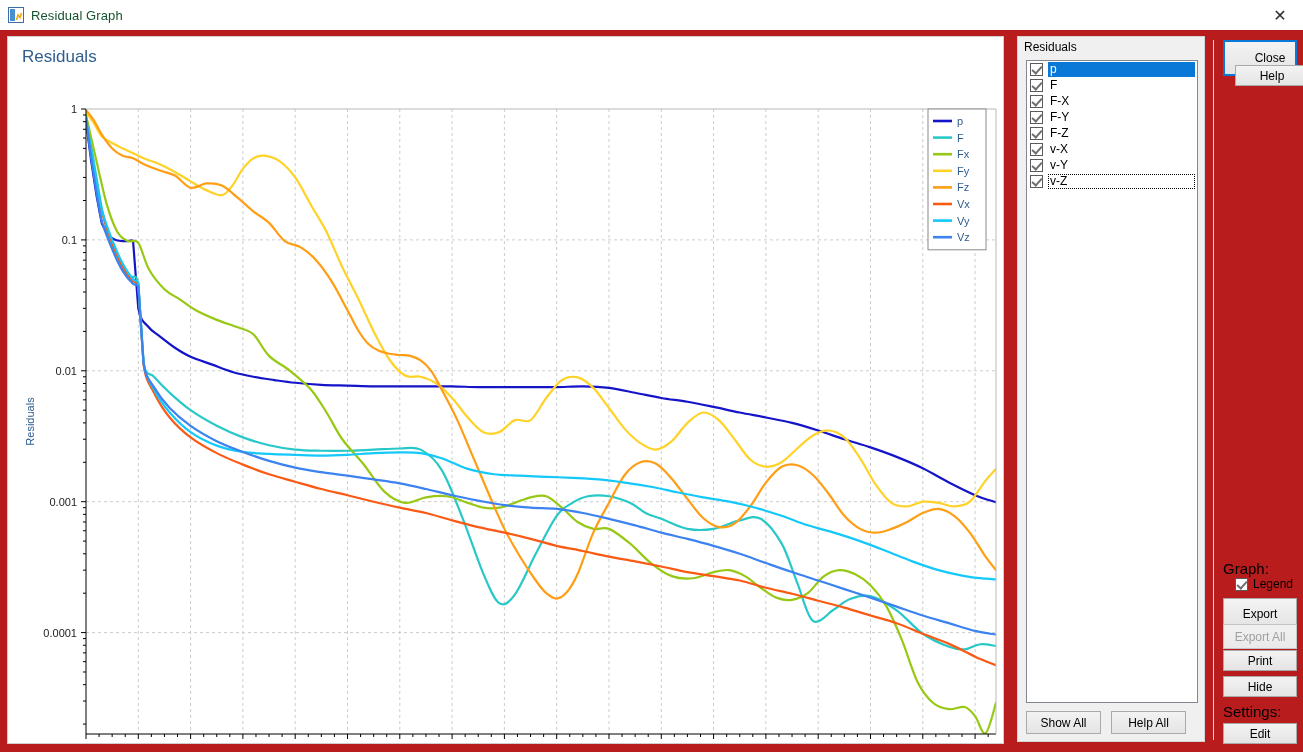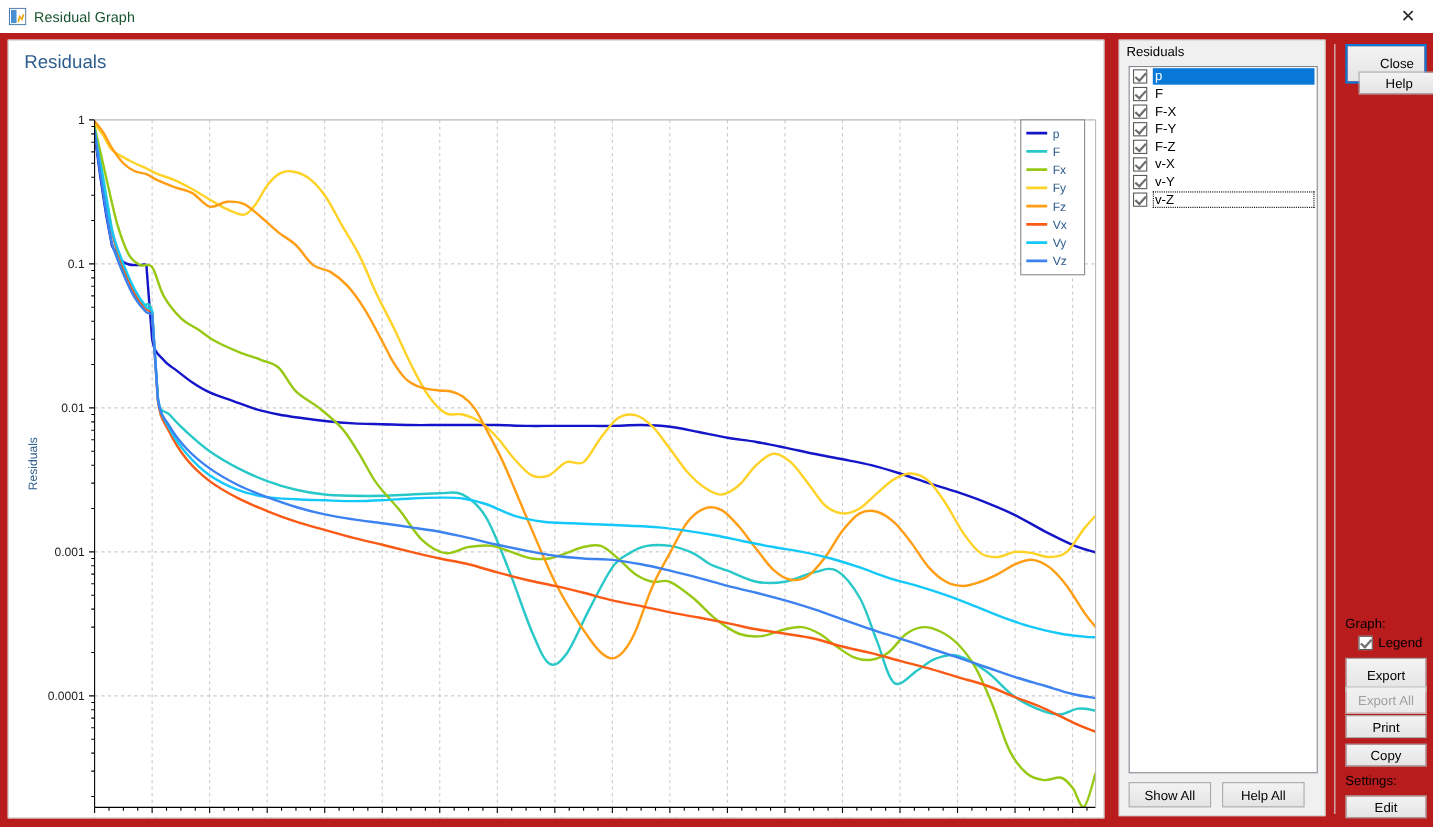--- a/index.html
+++ b/index.html
@@ -47,21 +47,21 @@
   #graph-title {
     position: absolute; left: 14px; top: 10px;
     font-size: 17px; color: #2e5d8e; font-weight: 400;
   }
   #plot-svg { position: absolute; left: 0; top: 0; }
 
   
   #right-col {
     position: absolute; left: 1010px; top: 0px; width: 293px; height: 722px;
   }
-  .group-label { font-size: 12px; color: #000; }
+  .group-label { font-size: 15px; color: #000; }
 
   #residuals-group {
     position: absolute; left: 7px; top: 6px; width: 188px; height: 706px;
     border: 1px solid #d4d4d4; background: #f0f0f0;
   }
   #residuals-group-title {
     position: absolute; left: 6px; top: 3px; font-size: 12px; color: #000;
   }
   #residual-list {
     position: absolute; left: 8px; top: 23px; width: 172px; height: 643px;
@@ -426,21 +426,21 @@
       <div id="export-btn" class="btn">
         <span>Export</span>
       </div>
       <div id="exportall-btn" class="btn disabled">
         <span>Export All</span>
       </div>
       <div id="print-btn" class="btn">
         <span>Print</span>
       </div>
       <div id="copy-btn" class="btn">
-        <span>Copy</span>
+        <span>Hide</span>
       </div>
 
       <div id="settings-label" class="group-label">Settings:</div>
       <div id="edit-btn" class="btn">
         <span>Edit</span>
       </div>
 
     </div>
   </div>
 </div>

